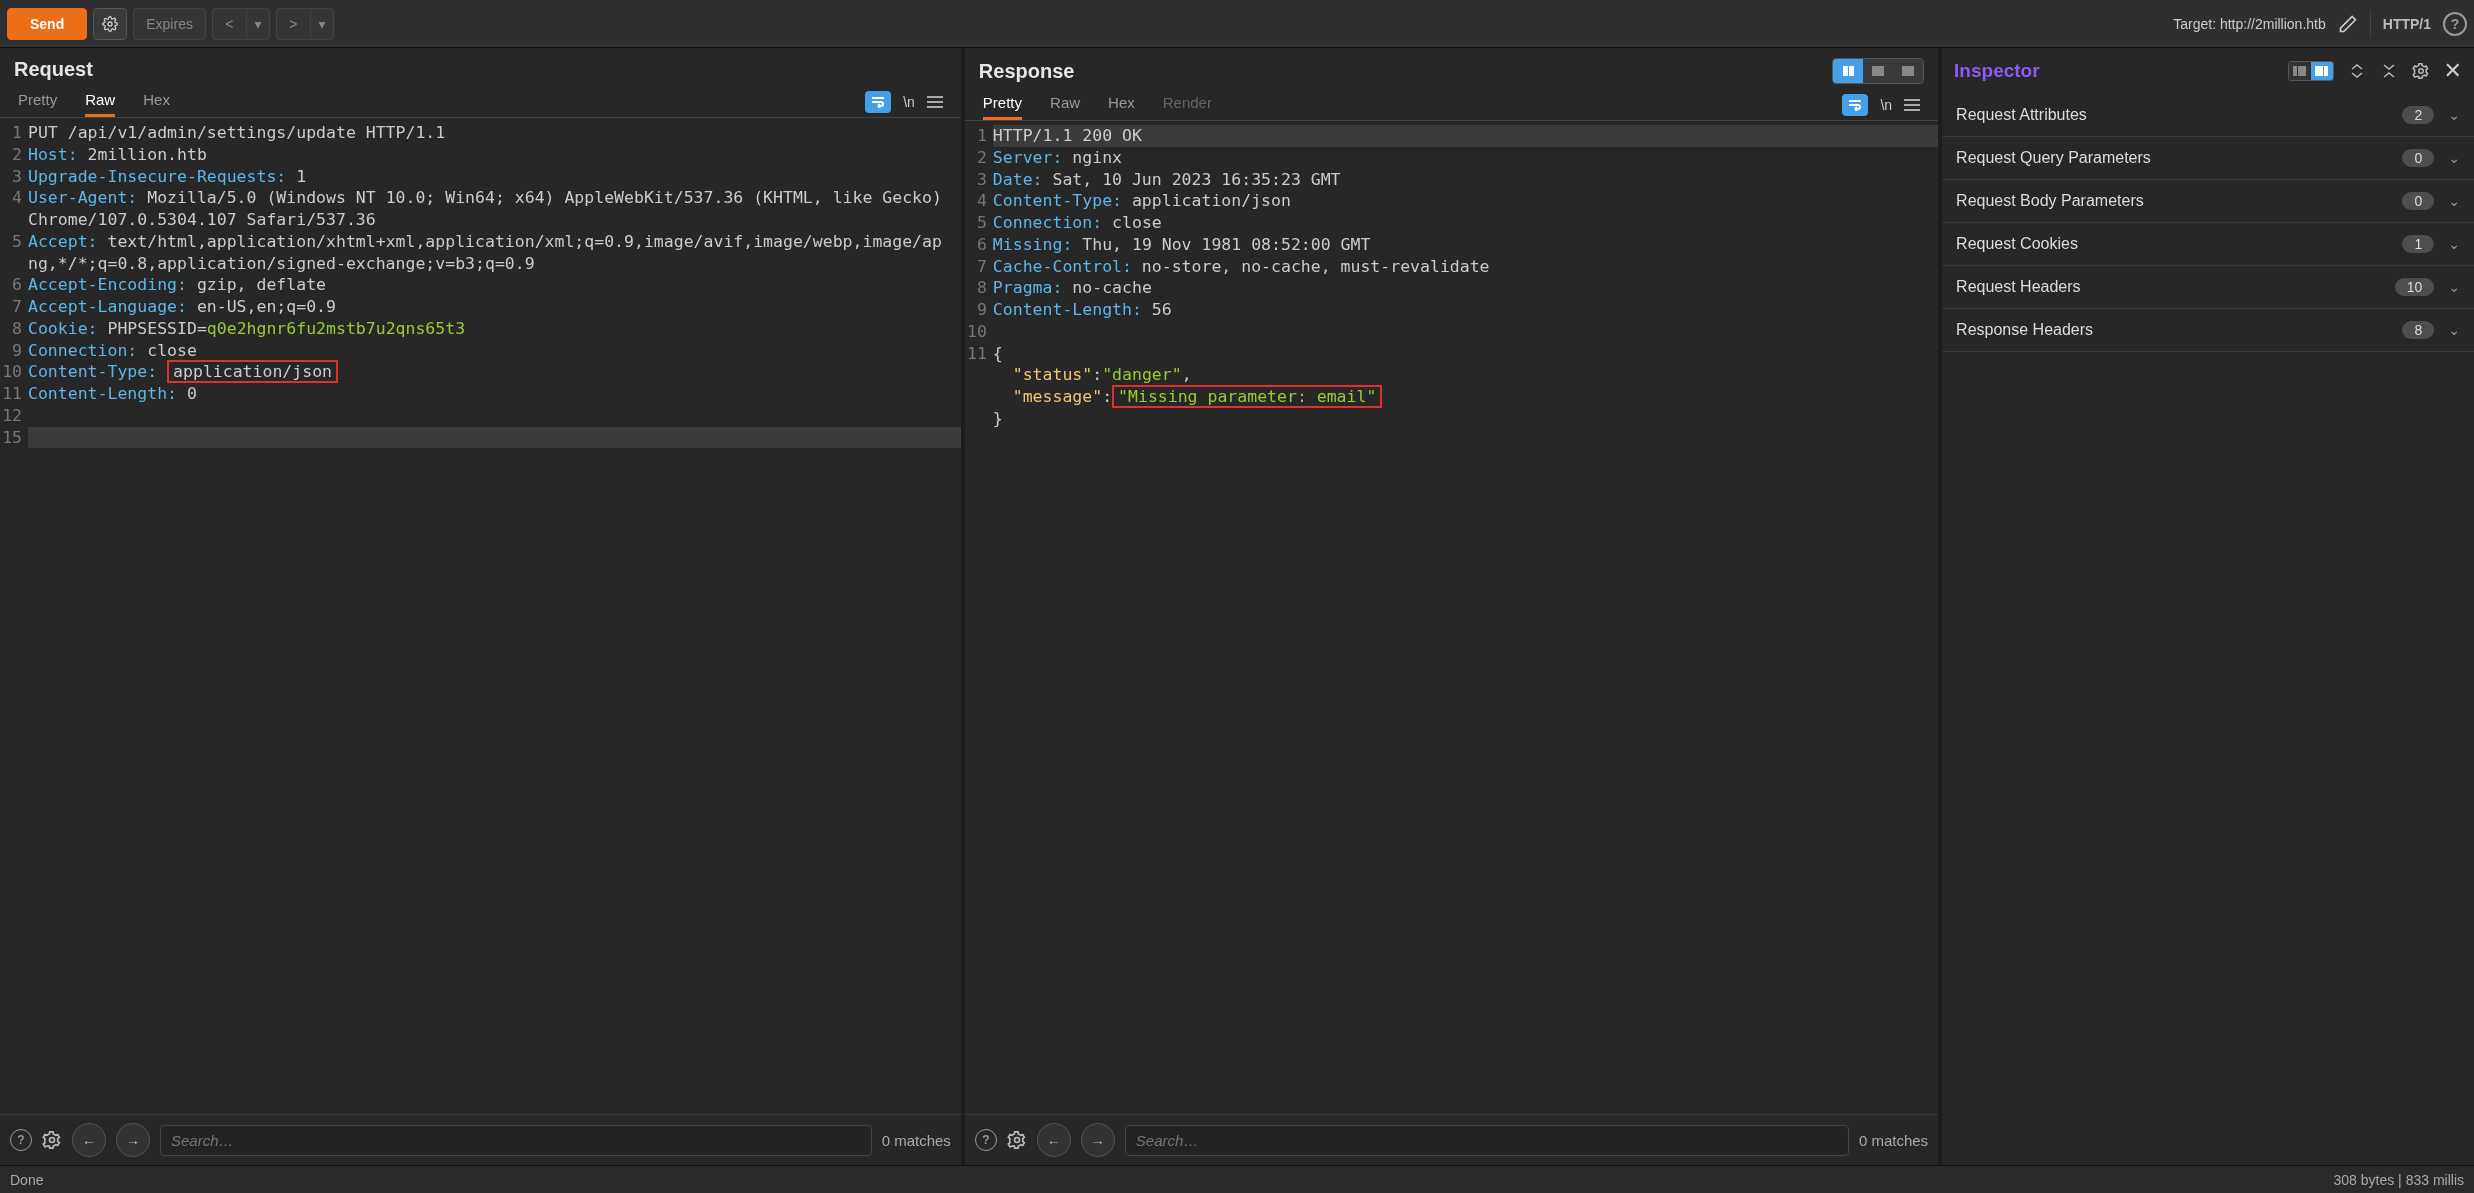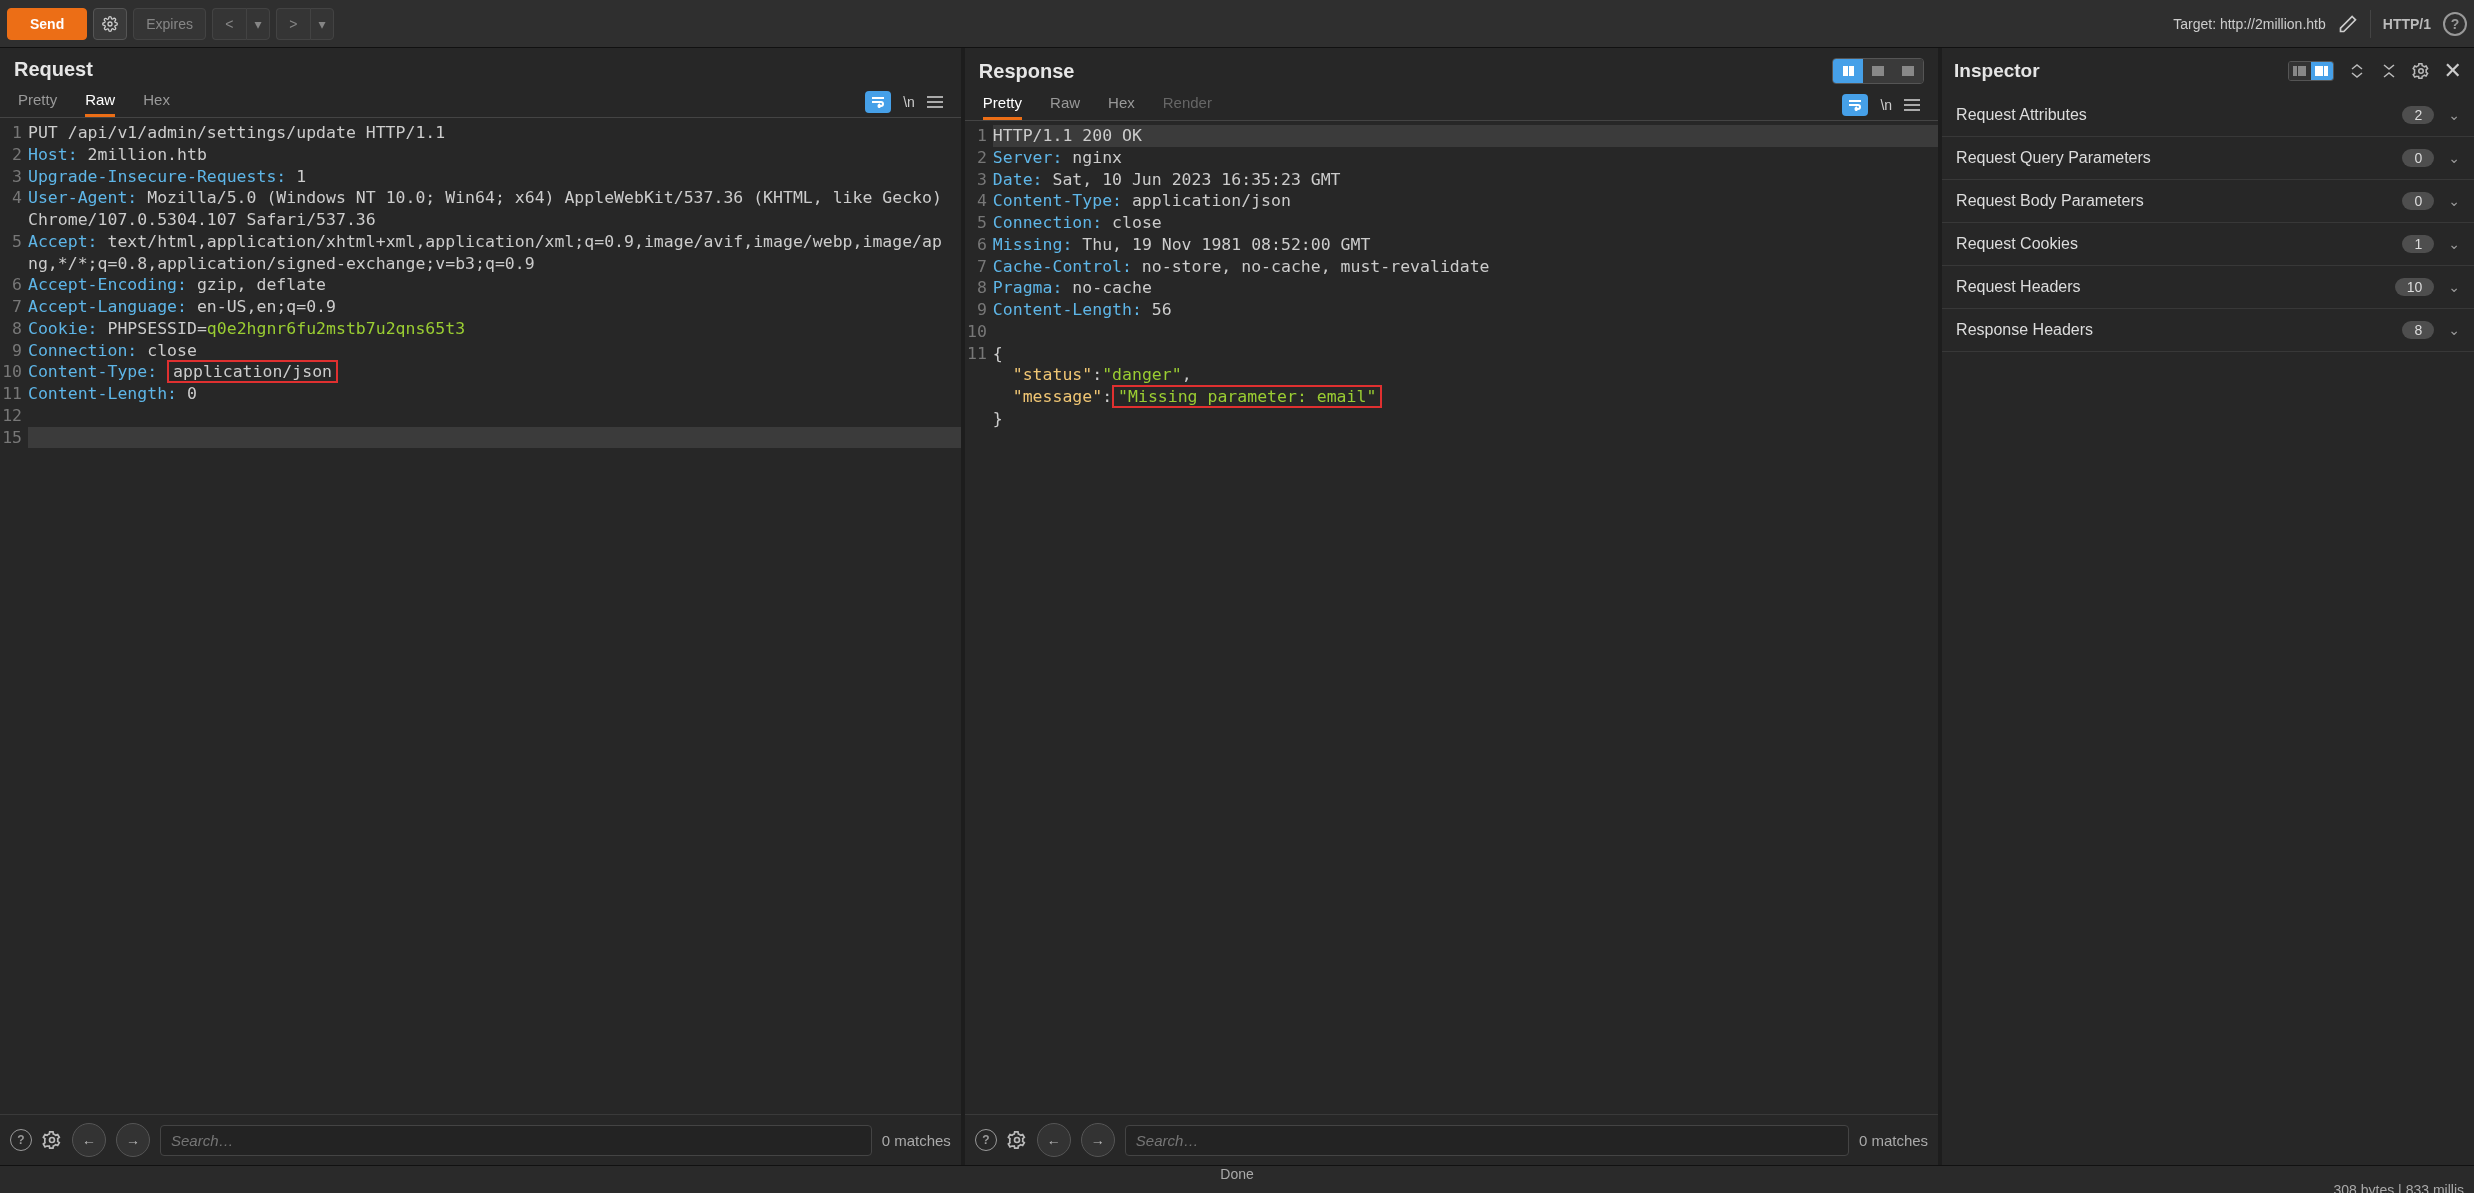--- a/index.html
+++ b/index.html
@@ -119,40 +119,40 @@
   .search-input {
     flex:1;background:#232323;border:1px solid #444;border-radius:4px;
     color:#888;padding:6px 10px;font-style:italic;font-size:15px;
   }
   .matches { color:#aaa; font-size:15px; white-space:nowrap;}
 
   
   .inspector-header {
     display:flex; align-items:center; padding:10px 12px; gap:8px;
   }
-  .inspector-title { font-size:19px; font-weight:700; color:#e5e5e5;}
+  .inspector-title { font-size:19px; font-weight:700; color:#8b5cf6;}
   .insp-tools { margin-left:auto; display:flex; gap:14px; align-items:center;}
   .insp-tools .mini { width:18px;height:18px;display:inline-flex;align-items:center;justify-content:center;color:#bbb;cursor:pointer;}
   .toggle-pair { display:flex;border:1px solid #555;border-radius:3px;overflow:hidden;}
   .toggle-pair div{width:22px;height:18px;display:flex;align-items:center;justify-content:center;background:#333;}
   .toggle-pair div.on{background:#46a0e8;}
   .insp-row {
     display:flex;align-items:center;padding:12px 14px;border-bottom:1px solid #383838;cursor:pointer;
   }
   .insp-label{flex:1;color:#ddd;font-size:16px;}
   .badge {
     background:#4e4e4e;color:#ddd;border-radius:10px;padding:1px 12px;font-size:14px;margin-right:14px;
   }
   .chev { color:#999; font-size:14px;}
   .x-close { font-size:22px;color:#ccc;cursor:pointer;}
 
   
   .statusbar {
     height: 28px; background:#2a2a2a; border-top:1px solid #111;
-    display:flex;align-items:center;padding:0 10px;color:#aaa;font-size:14px;flex-direction:column;
+    display:flex;align-items:center;padding:0 10px;color:#aaa;font-size:14px;
   }
   .statusbar .right { margin-left:auto;}
 
   svg { display:block; }
 </style>
 </head>
 <body>
 
 <div class="toolbar">
   <button class="btn primary">Send</button>

